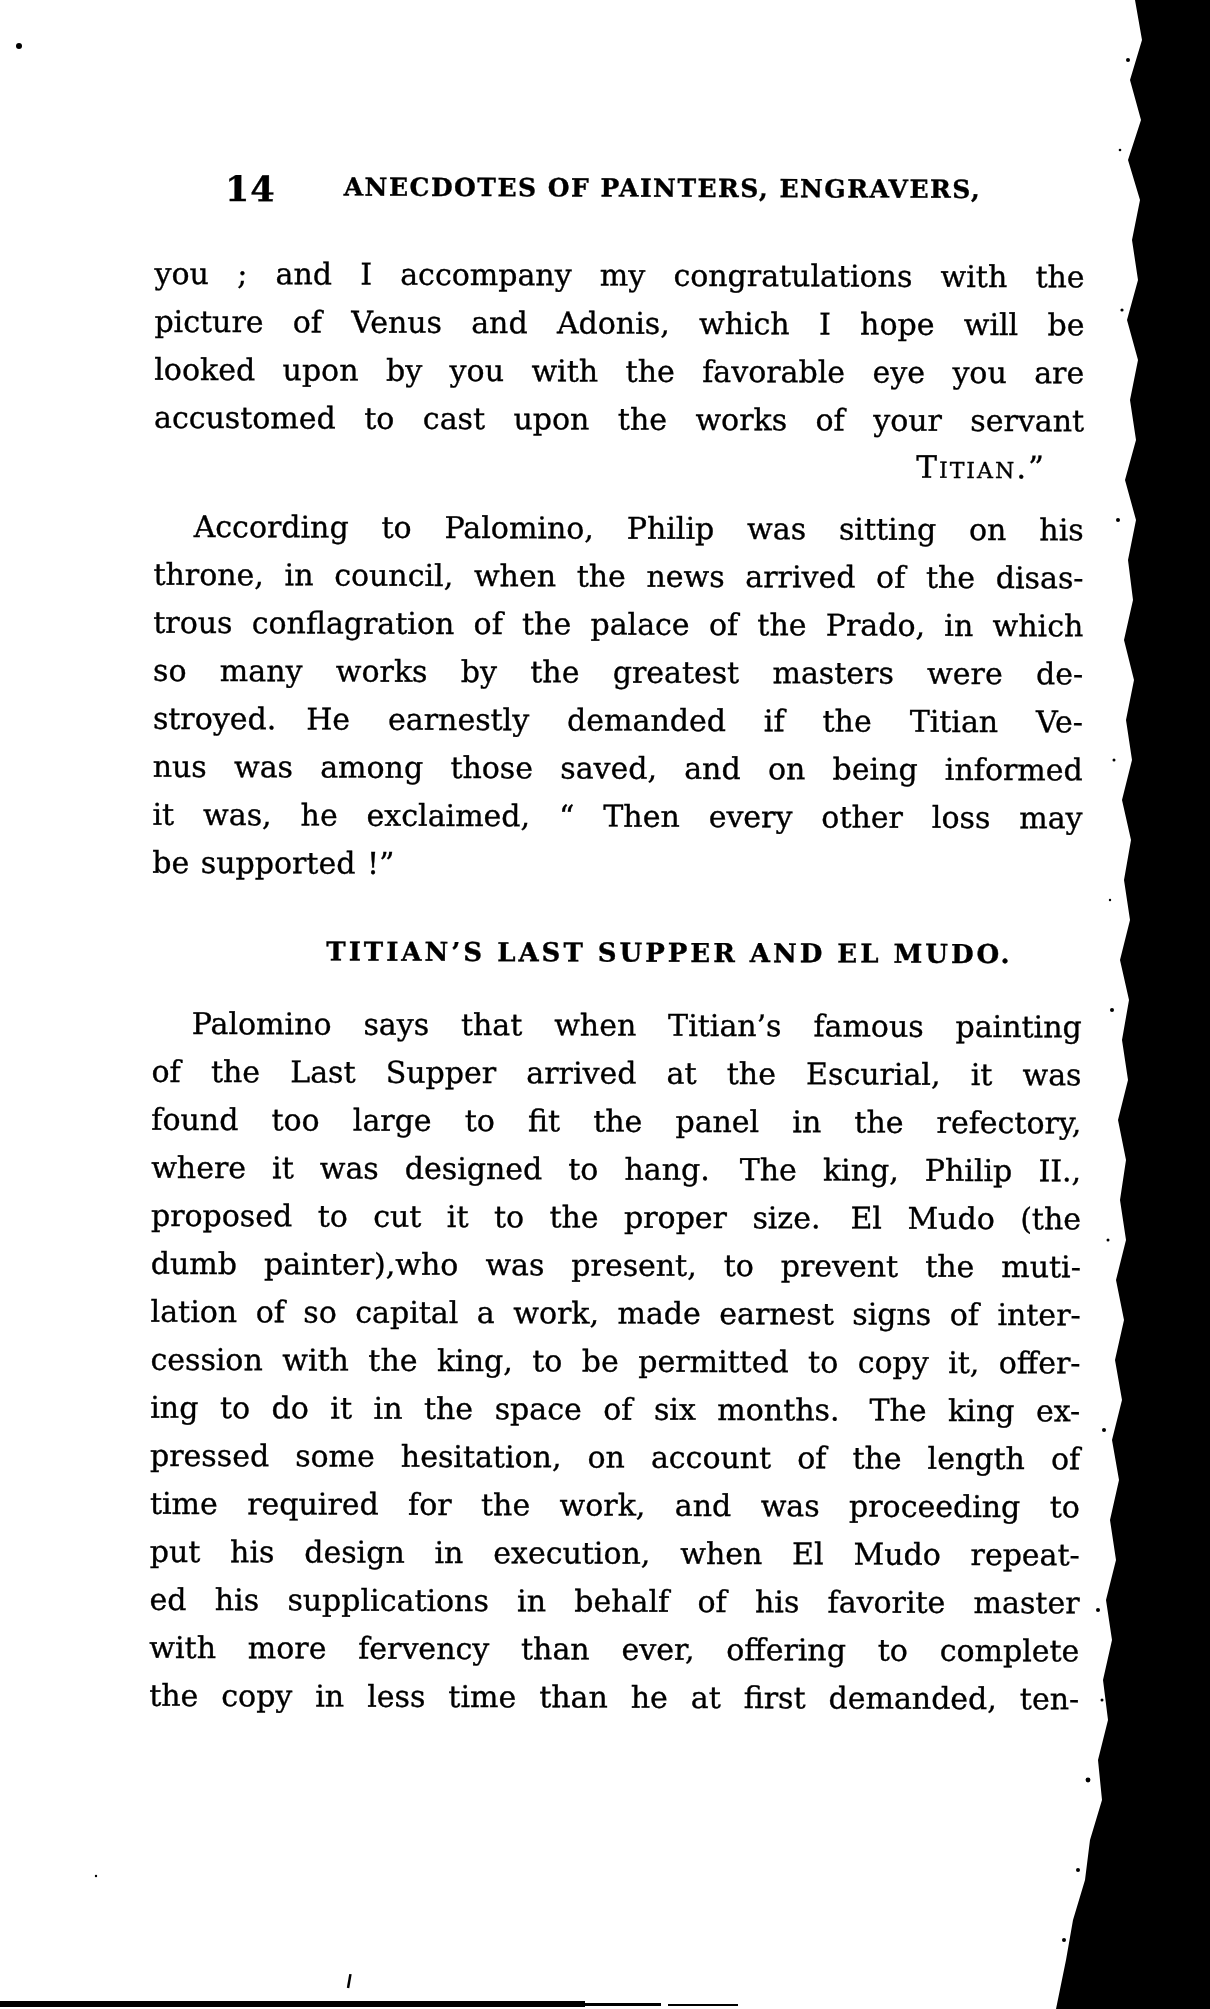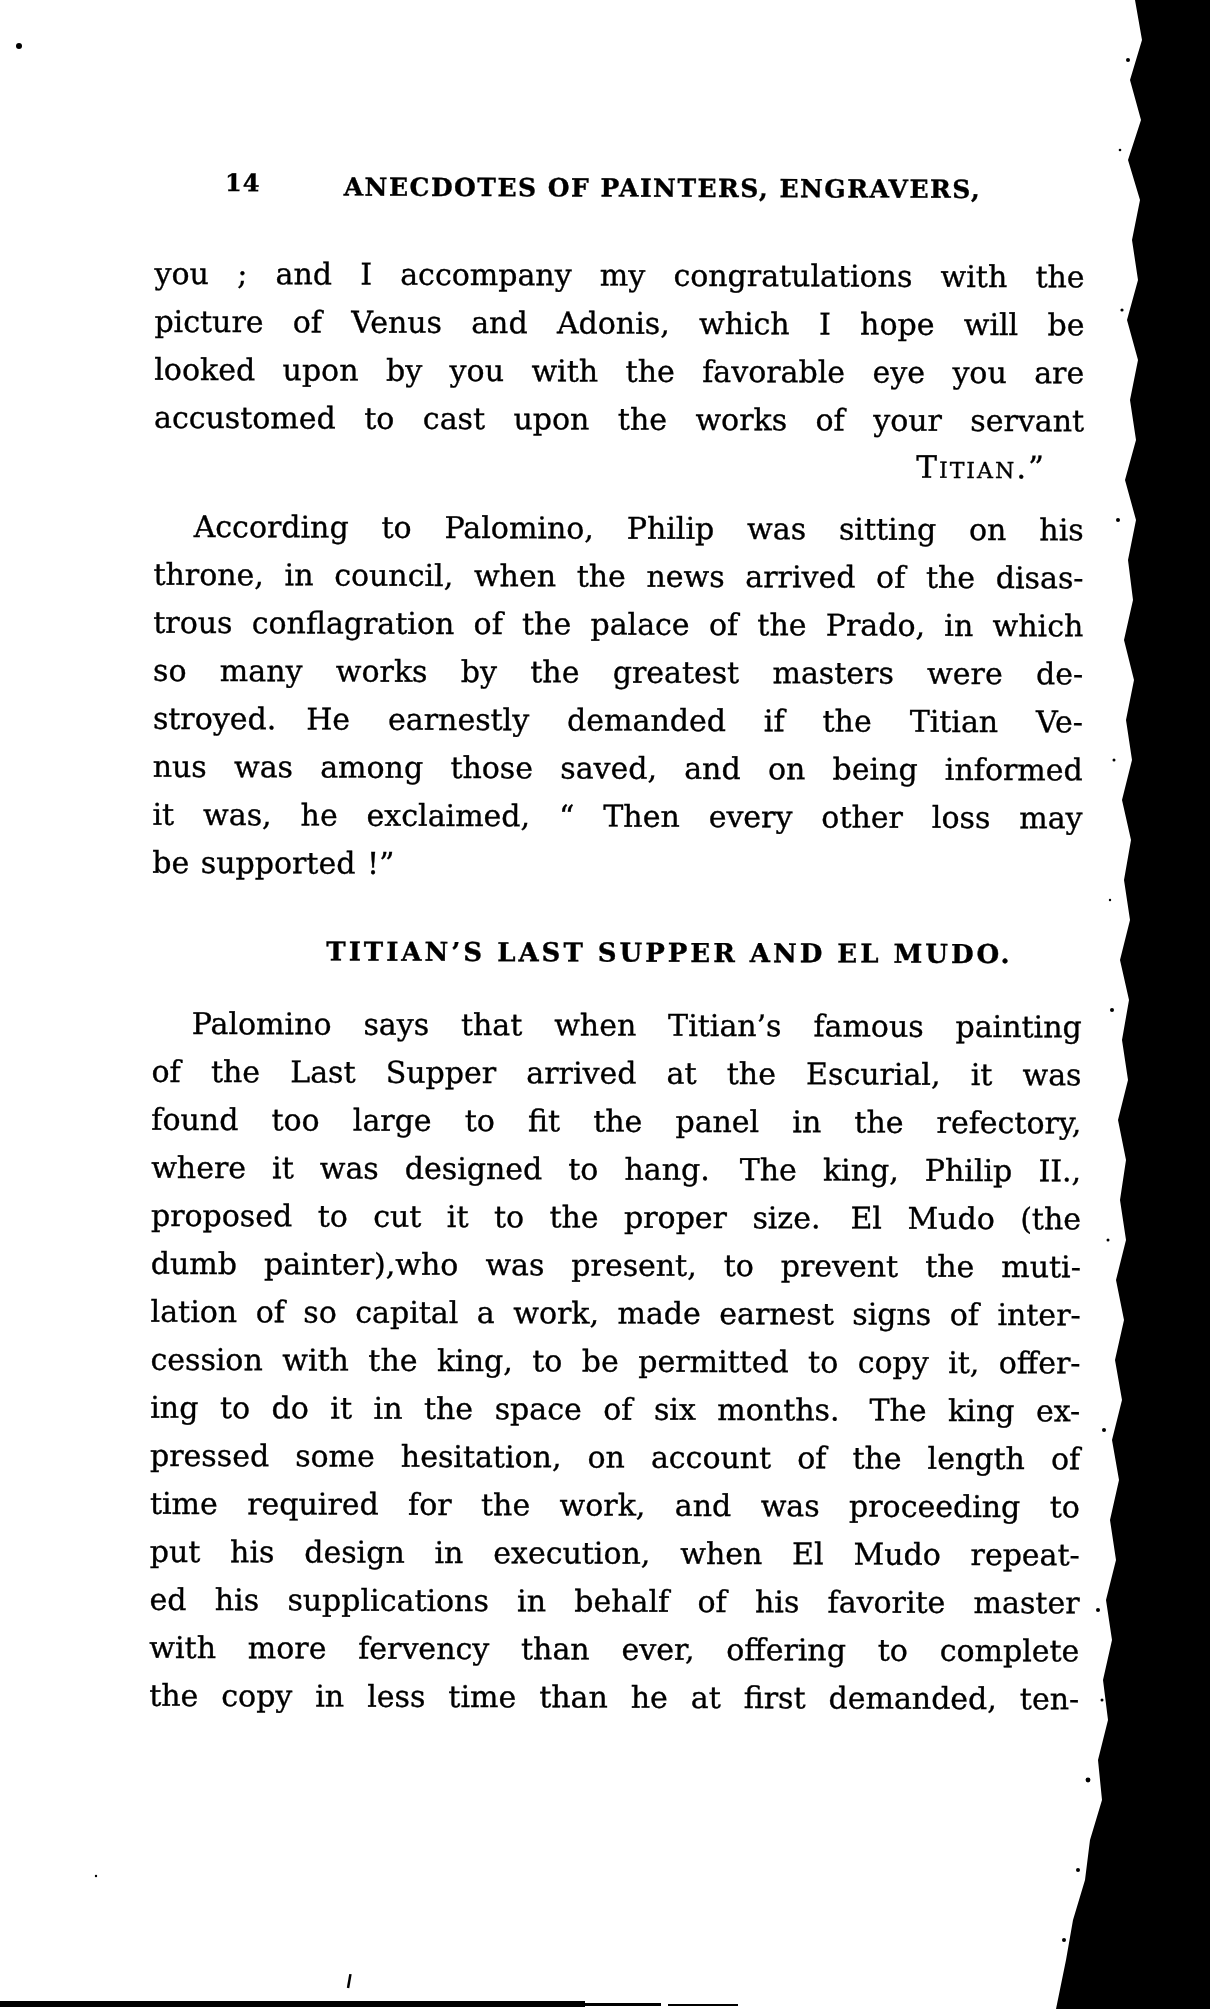--- a/index.html
+++ b/index.html
@@ -21,21 +21,21 @@
     -webkit-text-stroke: 0.35px #000;
   }
   .header-row {
     position: absolute;
     top: 172px; left: 155px; width: 930px;
     height: 40px;
   }
   .page-number {
     position: absolute;
     left: 70px; top: -4px;
-    font-size: 24px;
+    font-size: 35px;
     font-weight: bold;
     letter-spacing: 1px;
   }
   .running-header {
     display: block;
     text-align: center;
     padding-left: 85px;
     font-size: 25px;
     font-weight: bold;
     letter-spacing: 1.5px;

